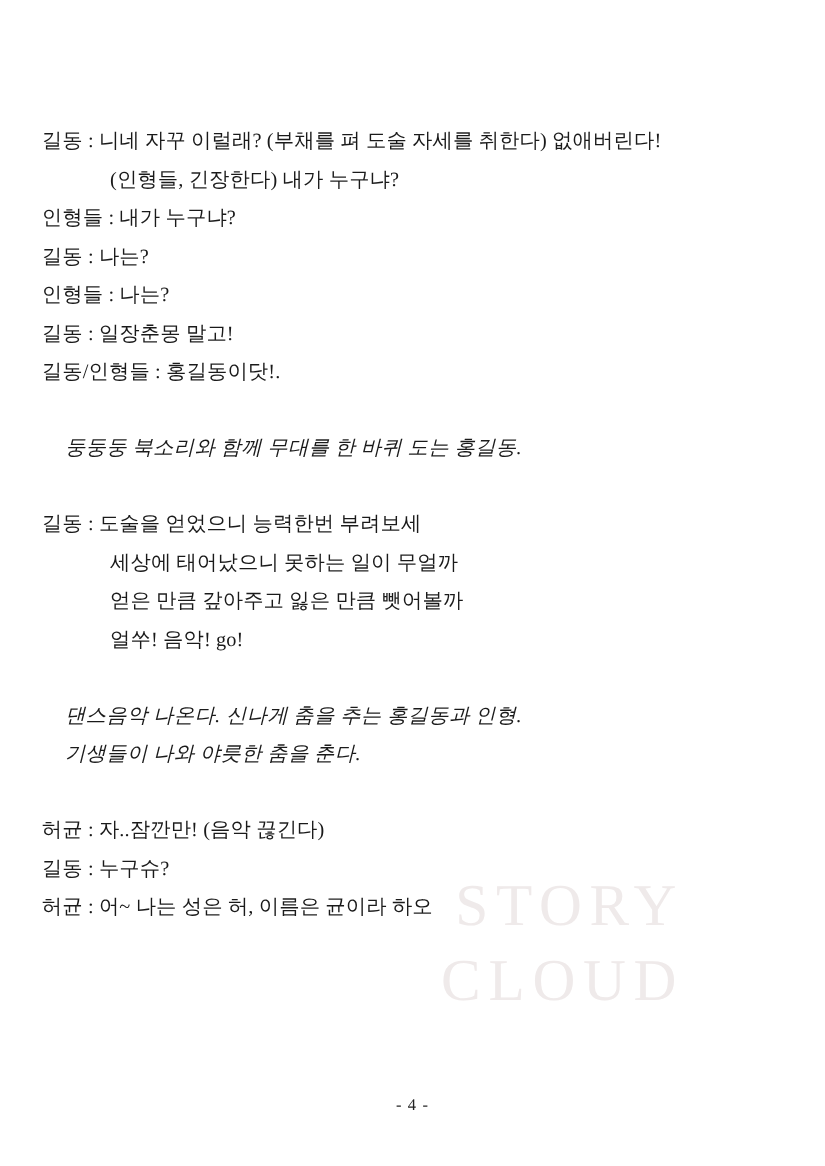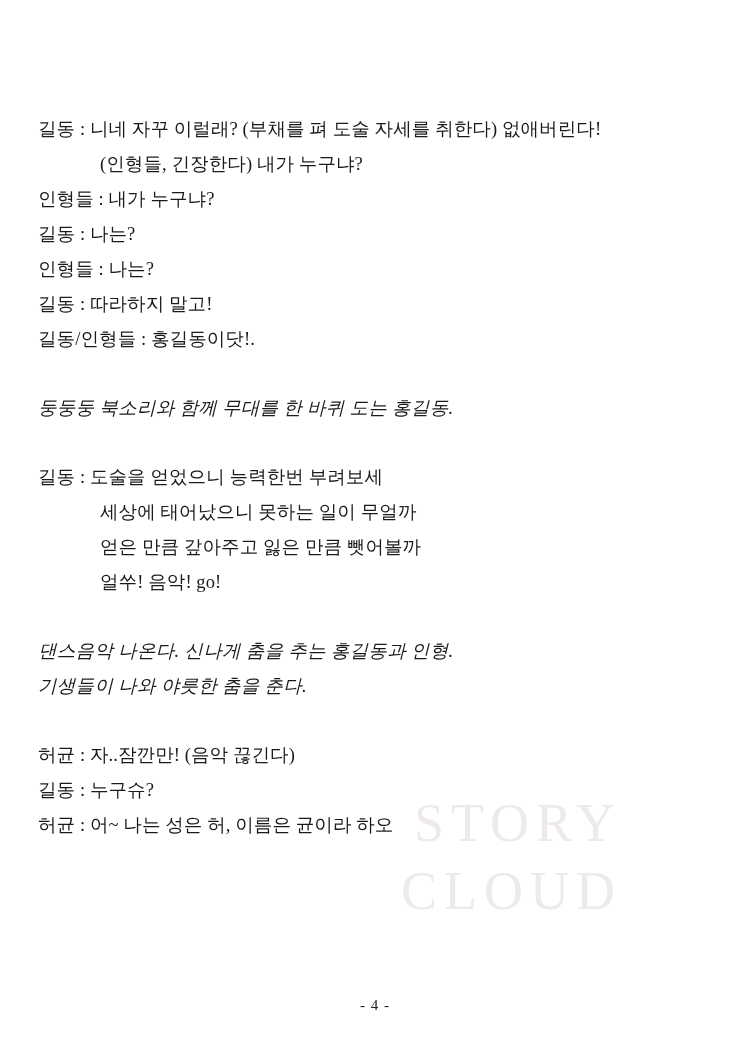--- a/index.html
+++ b/index.html
@@ -52,20 +52,21 @@
     letter-spacing: 0.1px;
   }
 
   .line.indent {
     padding-left: 62px;
   }
 
   .line.stage {
     font-style: italic;
     letter-spacing: 0.3px;
+    margin-left: 21px;
   }
   .gap-lg { height: 34px; }
 
   .block { margin: 0; padding: 0; }
 
   .footer {
     position: absolute;
     bottom: 46px;
     left: 0;
     width: 750px;
@@ -86,21 +87,21 @@
   </div>
 
   <div class="content">
 
     <div class="block">
       <div class="line">길동 : 니네 자꾸 이럴래? (부채를 펴 도술 자세를 취한다) 없애버린다!</div>
       <div class="line indent">(인형들, 긴장한다) 내가 누구냐?</div>
       <div class="line">인형들 : 내가 누구냐?</div>
       <div class="line">길동 : 나는?</div>
       <div class="line">인형들 : 나는?</div>
-      <div class="line">길동 : 따라하지 말고!</div>
+      <div class="line">길동 : 일장춘몽 말고!</div>
       <div class="line">길동/인형들 : 홍길동이닷!.</div>
     </div>
 
     <div class="gap-lg"></div>
 
     <div class="block">
       <div class="line stage">둥둥둥 북소리와 함께 무대를 한 바퀴 도는 홍길동.</div>
     </div>
 
     <div class="gap-lg"></div>

